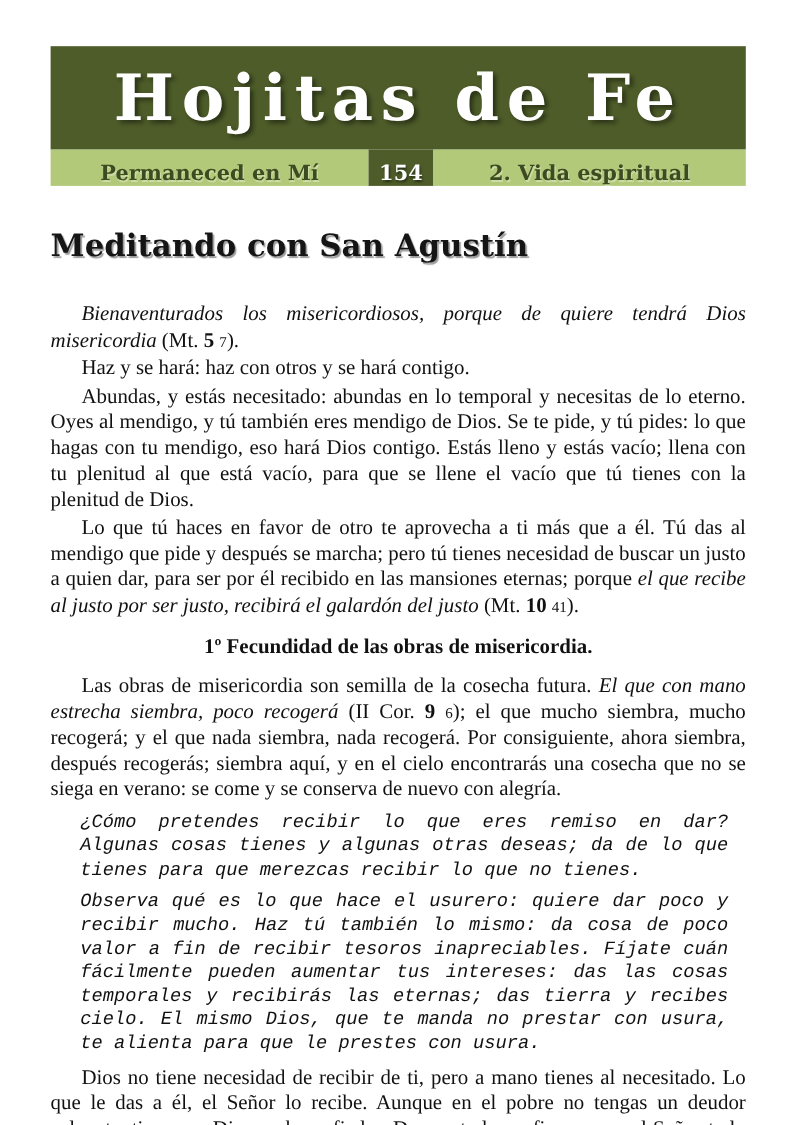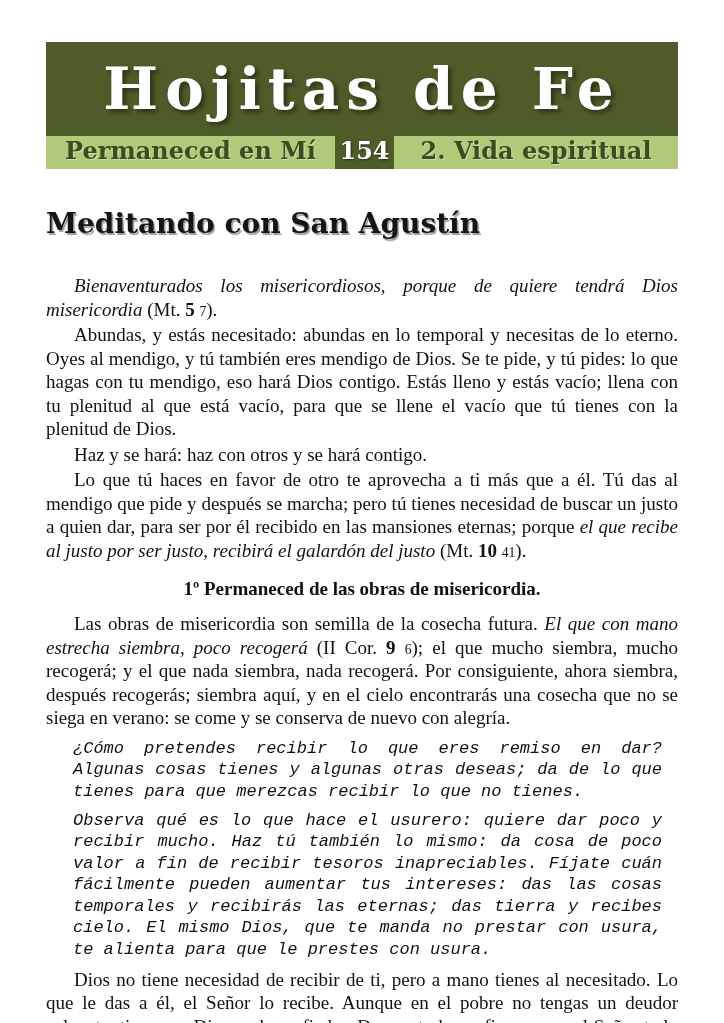--- a/index.html
+++ b/index.html
@@ -25,24 +25,24 @@
     color: #ffffff;
     font-family: "DejaVu Serif", serif;
     font-weight: bold;
     font-size: 58px;
     letter-spacing: 7px;
     white-space: nowrap;
     text-shadow: 3px 3px 4px rgba(0,0,0,0.45);
   }
   .mast-band { display: flex; height: 33px; }
   .band-seg {
-    display: flex; align-items: flex-start; justify-content: center;
+    display: flex; align-items: flex-end; justify-content: center;
     font-family: "DejaVu Serif", serif;
     font-weight: bold;
-    font-size: 24px;
+    font-size: 19px;
     color: #3d4b20;
     text-shadow: 1px 1px 0 rgba(255,255,255,0.35);
     white-space: nowrap;
   }
   .band-left   { width: 289px; background: #b3c97a; }
   .band-center { width: 59px;  background: #4d5c29; color: #ffffff;
                  text-shadow: 1px 1px 2px rgba(0,0,0,0.5); }
   .band-right  { flex: 1; background: #b3c97a; }
   
   .article-supertitle {
@@ -110,24 +110,24 @@
       <div class="band-seg band-right">
         <span>2. Vida espiritual</span>
       </div>
     </div>
   </header>
 
   <main>
     <h2 class="article-supertitle">Meditando con San Agustín</h2>
     <section class="article-body">
         <p class="blk-p"><span class="r-i">Bienaventurados los misericordiosos, porque de quiere tendrá Dios misericordia</span><span> (Mt. </span><span class="r-b">5</span><span> </span><span class="r-v">7</span><span>).</span></p>
+        <p class="blk-p"><span>Haz y se hará: haz con otros y se hará contigo.</span></p>
         <p class="blk-p"><span>Abundas, y estás necesitado: abundas en lo temporal y necesitas de lo eterno. Oyes al mendigo, y tú también eres mendigo de Dios. Se te pide, y tú pides: lo que hagas con tu mendigo, eso hará Dios contigo. Estás lleno y estás vacío; llena con tu plenitud al que está vacío, para que se llene el vacío que tú tienes con la plenitud de Dios.</span></p>
-        <p class="blk-p"><span>Haz y se hará: haz con otros y se hará contigo.</span></p>
         <p class="blk-p"><span>Lo que tú haces en favor de otro te aprovecha a ti más que a él. Tú das al mendigo que pide y después se marcha; pero tú tienes necesidad de buscar un justo a quien dar, para ser por él recibido en las mansiones eternas; porque </span><span class="r-i">el que recibe al justo por ser justo, recibirá el galardón del justo</span><span> (Mt. </span><span class="r-b">10</span><span> </span><span class="r-v">41</span><span>).</span></p>
-        <p class="blk-h"><span>1º Permaneced de las obras de misericordia.</span></p>
+        <p class="blk-h"><span>1º Fecundidad de las obras de misericordia.</span></p>
         <p class="blk-p"><span>Las obras de misericordia son semilla de la cosecha futura. </span><span class="r-i">El que con mano estrecha siembra, poco recogerá</span><span> (II Cor. </span><span class="r-b">9</span><span> </span><span class="r-v">6</span><span>); el que mucho siembra, mucho recogerá; y el que nada siembra, nada recogerá. Por consiguiente, ahora siembra, después recogerás; siembra aquí, y en el cielo encontrarás una cosecha que no se siega en verano: se come y se conserva de nuevo con alegría.</span></p>
         <p class="blk-q"><span>¿Cómo pretendes recibir lo que eres remiso en dar? Algunas cosas tienes y algunas otras deseas; da de lo que tienes para que merezcas recibir lo que no tienes.</span></p>
         <p class="blk-q"><span>Observa qué es lo que hace el usurero: quiere dar poco y recibir mucho. Haz tú también lo mismo: da cosa de poco valor a fin de recibir tesoros inapreciables. Fíjate cuán fácilmente pueden aumentar tus intereses: das las cosas temporales y recibirás las eternas; das tierra y recibes cielo. El mismo Dios, que te manda no prestar con usura, te alienta para que le prestes con usura.</span></p>
         <p class="blk-p"><span>Dios no tiene necesidad de recibir de ti, pero a mano tienes al necesitado. Lo que le das a él, el Señor lo recibe. Aunque en el pobre no tengas un deudor solvente, tienes en Dios un buen fiador. Da con toda confianza, que el Señor te lo restituirá.</span></p>
       </section>
   </main>
 
 </div>
 
 </body></html>

